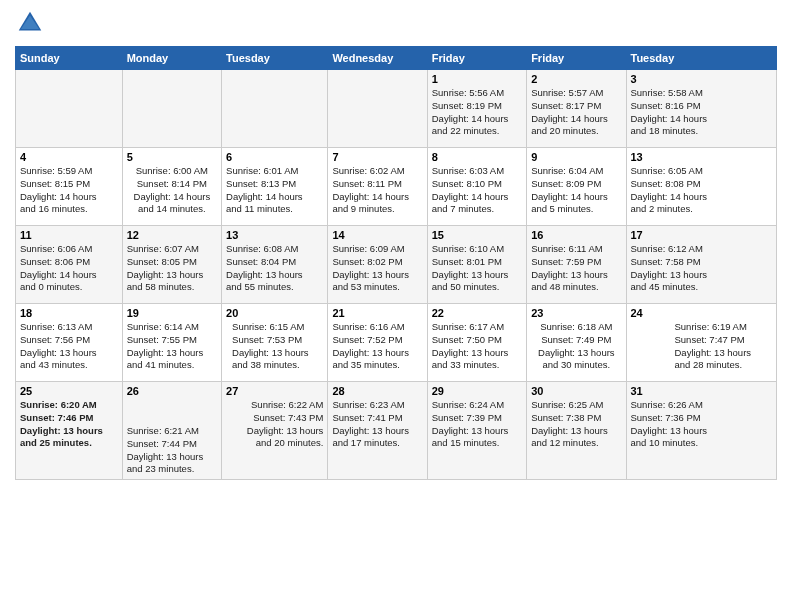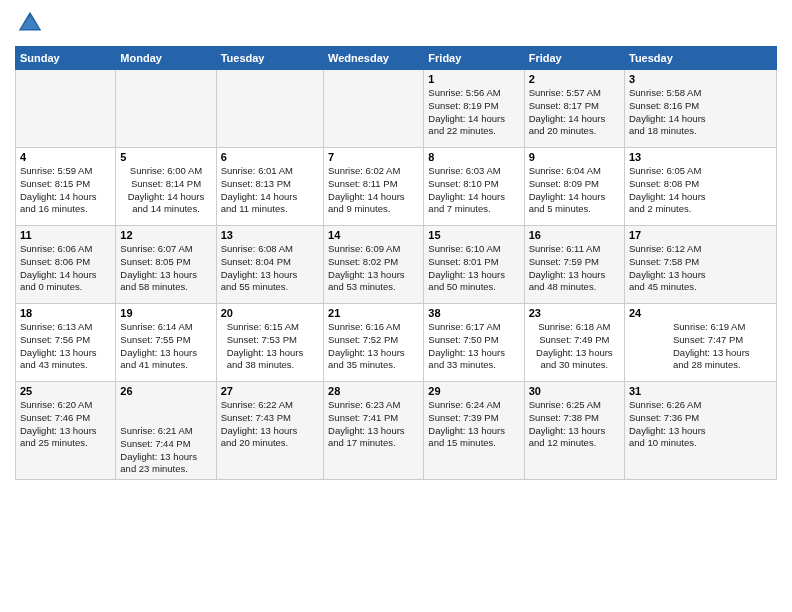--- a/index.html
+++ b/index.html
@@ -284,21 +284,21 @@
 and 38 minutes.</div>
           </td>
           <td>
             <span class="day-num">21</span>
             <div class="day-info" style="white-space: pre-line;">Sunrise: 6:16 AM
 Sunset: 7:52 PM
 Daylight: 13 hours
 and 35 minutes.</div>
           </td>
           <td>
-            <span class="day-num">38</span>
+            <span class="day-num">22</span>
             <div class="day-info" style="white-space: pre-line;">Sunrise: 6:17 AM
 Sunset: 7:50 PM
 Daylight: 13 hours
 and 33 minutes.</div>
           </td>
           <td>
             <span class="day-num">23</span>
             <div class="day-info" style="white-space: pre-line; text-align: center;">Sunrise: 6:18 AM
 Sunset: 7:49 PM
 Daylight: 13 hours
@@ -308,35 +308,35 @@
             <span class="day-num">24</span>
             <div class="day-info" style="white-space: pre-line; margin-left: 44px;">Sunrise: 6:19 AM
 Sunset: 7:47 PM
 Daylight: 13 hours
 and 28 minutes.</div>
           </td>
         </tr>
         <tr>
           <td>
             <span class="day-num">25</span>
-            <div class="day-info" style="white-space: pre-line;">Sunrise: 6:20 AM
+            <div class="day-info" style="white-space: pre-line; font-weight: bold;">Sunrise: 6:20 AM
 Sunset: 7:46 PM
 Daylight: 13 hours
 and 25 minutes.</div>
           </td>
           <td>
             <span class="day-num">26</span>
             <div class="day-info" style="white-space: pre-line; margin-top: 28px;">Sunrise: 6:21 AM
 Sunset: 7:44 PM
 Daylight: 13 hours
 and 23 minutes.</div>
           </td>
           <td>
             <span class="day-num">27</span>
-            <div class="day-info" style="white-space: pre-line;">Sunrise: 6:22 AM
+            <div class="day-info" style="white-space: pre-line; text-align: right;">Sunrise: 6:22 AM
 Sunset: 7:43 PM
 Daylight: 13 hours
 and 20 minutes.</div>
           </td>
           <td>
             <span class="day-num">28</span>
             <div class="day-info" style="white-space: pre-line;">Sunrise: 6:23 AM
 Sunset: 7:41 PM
 Daylight: 13 hours
 and 17 minutes.</div>

